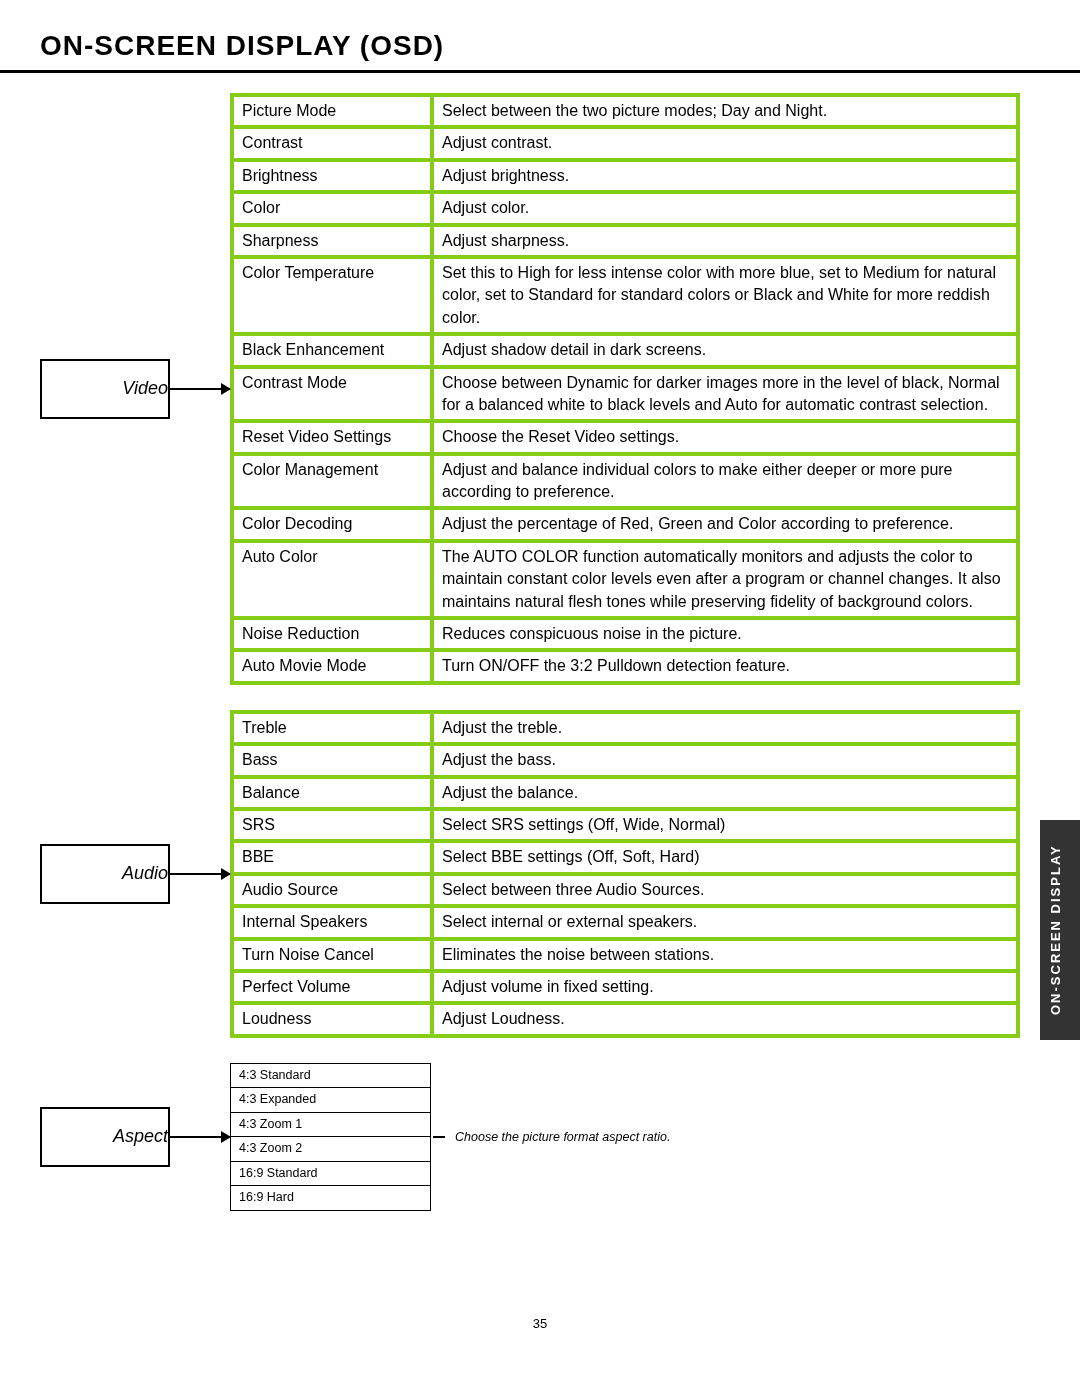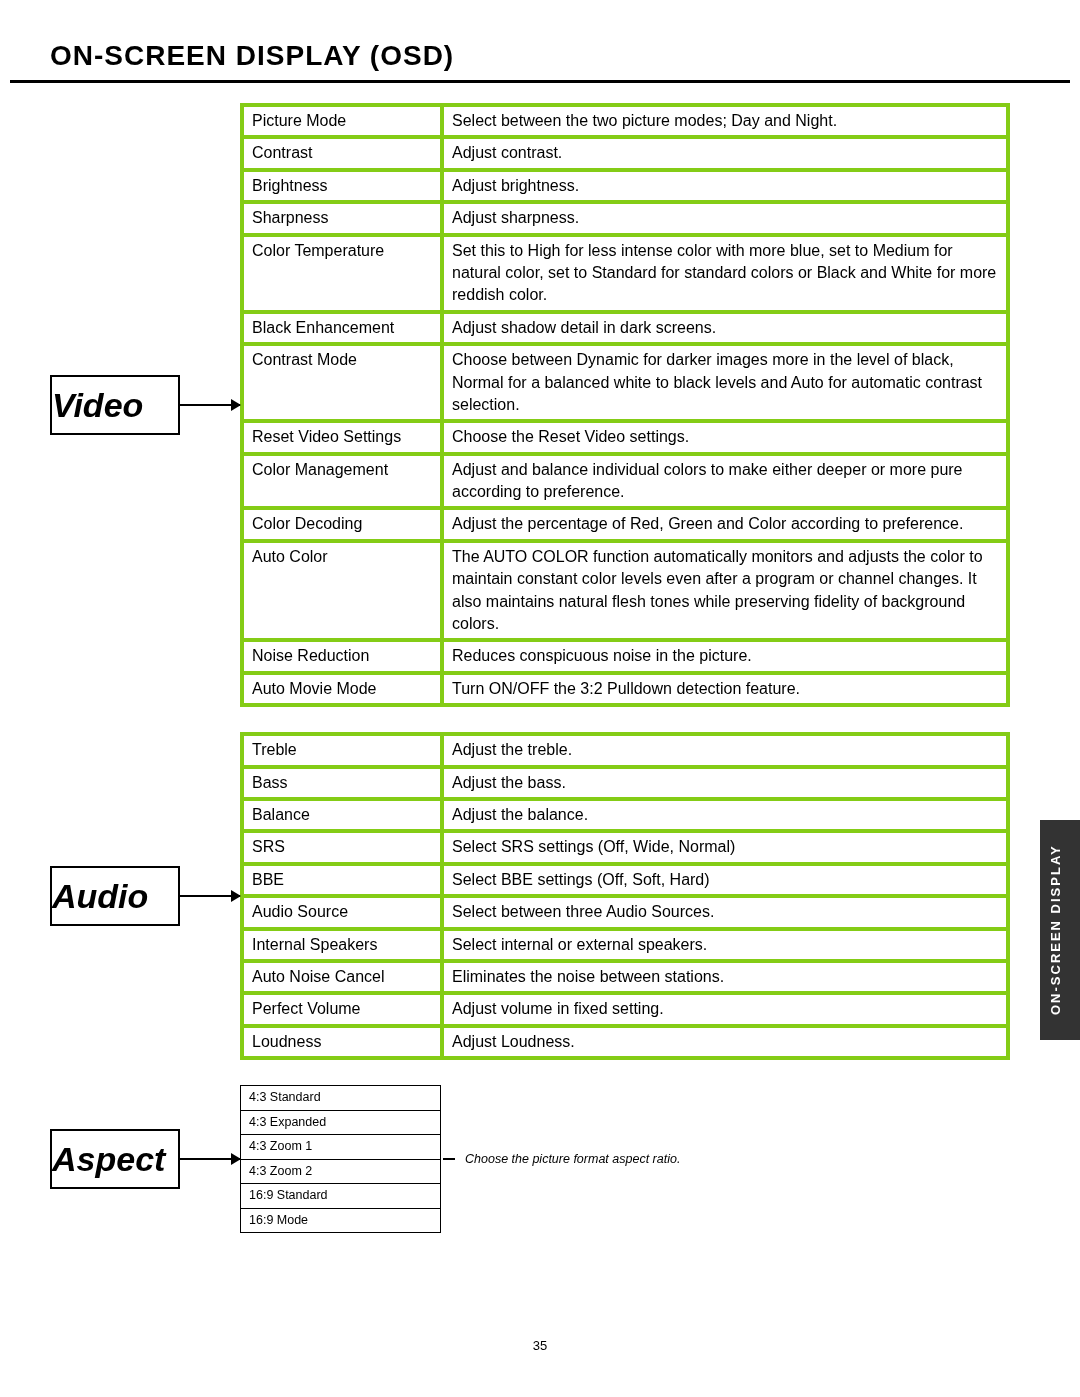--- a/index.html
+++ b/index.html
@@ -9,21 +9,21 @@
       background: #fff;
       font-family: Arial, Helvetica, sans-serif;
       font-size: 13px;
       color: #000;
       position: relative;
     }
 
     .page-container {
       width: 1080px;
       min-height: 1397px;
-      padding: 10px;
+      padding: 0;
       position: relative;
     }
 
     
     .page-header {
       padding: 30px 40px 0 40px;
       border-bottom: 3px solid #000;
       padding-bottom: 8px;
       margin-bottom: 0;
     }
@@ -66,24 +66,24 @@
       position: relative;
     }
 
     
     .section-label-box {
       width: 130px;
       min-height: 60px;
       border: 2px solid #000;
       display: flex;
       align-items: center;
-      justify-content: flex-start;
-      font-size: 34px;
+      justify-content: flex-end;
+      font-size: 18px;
       font-style: italic;
-      font-weight: bold;
+      font-weight: normal;
       margin-right: 0;
       flex-shrink: 0;
       align-self: center;
     }
 
     
     .arrow-container {
       display: flex;
       align-items: center;
       align-self: center;
@@ -206,20 +206,24 @@
               </tr>
               <tr>
                 <td class="col-name">Contrast</td>
                 <td class="col-desc">Adjust contrast.</td>
               </tr>
               <tr>
                 <td class="col-name">Brightness</td>
                 <td class="col-desc">Adjust brightness.</td>
               </tr>
               <tr>
+                <td class="col-name">Color</td>
+                <td class="col-desc">Adjust color.</td>
+              </tr>
+              <tr>
                 <td class="col-name">Sharpness</td>
                 <td class="col-desc">Adjust sharpness.</td>
               </tr>
               <tr>
                 <td class="col-name">Color Temperature</td>
                 <td class="col-desc">Set this to High for less intense color with more blue, set to Medium for natural color, set to Standard for standard colors or Black and White for more reddish color.</td>
               </tr>
               <tr>
                 <td class="col-name">Black Enhancement</td>
                 <td class="col-desc">Adjust shadow detail in dark screens.</td>
@@ -289,21 +293,21 @@
               </tr>
               <tr>
                 <td class="col-name">Audio Source</td>
                 <td class="col-desc">Select between three Audio Sources.</td>
               </tr>
               <tr>
                 <td class="col-name">Internal Speakers</td>
                 <td class="col-desc">Select internal or external speakers.</td>
               </tr>
               <tr>
-                <td class="col-name">Auto Noise Cancel</td>
+                <td class="col-name">Turn Noise Cancel</td>
                 <td class="col-desc">Eliminates the noise between stations.</td>
               </tr>
               <tr>
                 <td class="col-name">Perfect Volume</td>
                 <td class="col-desc">Adjust volume in fixed setting.</td>
               </tr>
               <tr>
                 <td class="col-name">Loudness</td>
                 <td class="col-desc">Adjust Loudness.</td>
               </tr>
@@ -332,21 +336,21 @@
                 <tr>
                   <td class="col-name">4:3 Zoom 1</td>
                 </tr>
                 <tr>
                   <td class="col-name">4:3 Zoom 2</td>
                 </tr>
                 <tr>
                   <td class="col-name">16:9 Standard</td>
                 </tr>
                 <tr>
-                  <td class="col-name">16:9 Mode</td>
+                  <td class="col-name">16:9 Hard</td>
                 </tr>
               </tbody>
           </table>
           <div style="display:flex;align-items:stretch;margin-left:2px;">
             <div style="width:12px;border-top:1px solid #000;border-right:1px solid #000;border-bottom:1px solid #000;margin:0;"></div>
           </div>
           <div class="aspect-desc">Choose the picture format aspect ratio.</div>
         </div>
       </div>
     </div>

